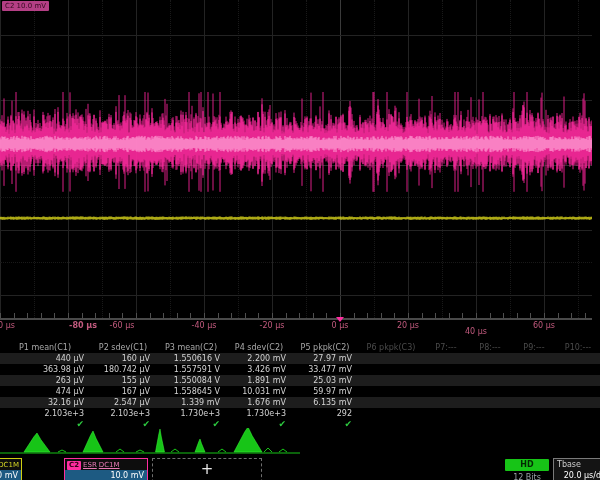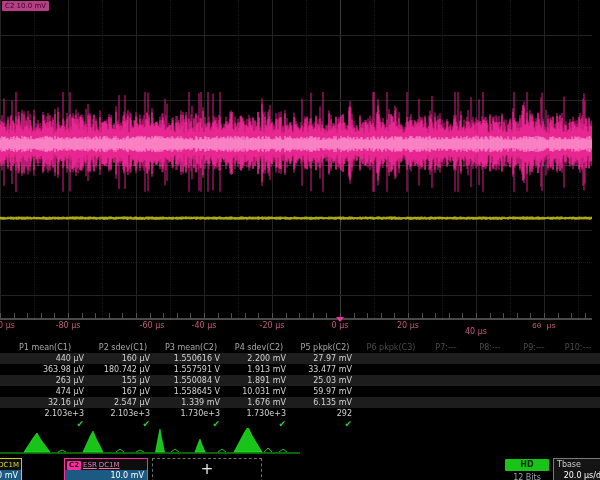--- a/index.html
+++ b/index.html
@@ -103,28 +103,28 @@
       <path id="c2hot" stroke-width="1" fill="none" d="M0 137.5L0 150.5M1 139.4L1 148.6M2 136.3L2 151.7M3 136.9L3 151.1M4 137.1L4 150.9M5 136.5L5 151.5M6 139.0L6 149.0M7 137.8L7 150.2M8 138.0L8 150.0M9 140.0L9 148.0M10 139.1L10 148.9M11 136.9L11 151.1M12 138.9L12 149.1M13 137.2L13 150.8M14 136.0L14 152.0M15 139.7L15 148.3M16 137.5L16 150.5M17 136.0L17 152.0M18 137.9L18 150.1M19 137.7L19 150.3M20 138.7L20 149.3M21 138.9L21 149.1M22 135.8L22 152.2M23 138.8L23 149.2M24 136.7L24 151.3M25 136.5L25 151.5M26 137.0L26 151.0M27 139.4L27 148.6M28 137.4L28 150.6M29 138.4L29 149.6M30 140.1L30 147.9M31 136.2L31 151.8M32 139.3L32 148.7M33 138.9L33 149.1M34 139.2L34 148.8M35 139.4L35 148.6M36 138.4L36 149.6M37 138.4L37 149.6M38 138.0L38 150.0M39 139.1L39 148.9M40 137.2L40 150.8M41 138.8L41 149.2M42 137.6L42 150.4M43 137.0L43 151.0M44 139.5L44 148.5M45 136.2L45 151.8M46 136.6L46 151.4M47 135.8L47 152.2M48 136.9L48 151.1M49 137.9L49 150.1M50 136.6L50 151.4M51 137.5L51 150.5M52 137.2L52 150.8M53 138.7L53 149.3M54 140.1L54 147.9M55 135.9L55 152.1M56 139.5L56 148.5M57 138.9L57 149.1M58 136.7L58 151.3M59 137.9L59 150.1M60 138.3L60 149.7M61 137.9L61 150.1M62 137.3L62 150.7M63 139.5L63 148.5M64 138.3L64 149.7M65 139.9L65 148.1M66 137.7L66 150.3M67 137.2L67 150.8M68 137.8L68 150.2M69 139.9L69 148.1M70 137.7L70 150.3M71 138.7L71 149.3M72 139.2L72 148.8M73 137.9L73 150.1M74 137.6L74 150.4M75 136.8L75 151.2M76 137.7L76 150.3M77 138.8L77 149.2M78 138.4L78 149.6M79 138.3L79 149.7M80 137.4L80 150.6M81 138.9L81 149.1M82 137.4L82 150.6M83 139.3L83 148.7M84 138.1L84 149.9M85 137.2L85 150.8M86 137.0L86 151.0M87 139.7L87 148.3M88 136.5L88 151.5M89 139.0L89 149.0M90 137.4L90 150.6M91 139.7L91 148.3M92 138.9L92 149.1M93 138.0L93 150.0M94 137.1L94 150.9M95 140.0L95 148.0M96 135.8L96 152.2M97 137.3L97 150.7M98 138.5L98 149.5M99 139.5L99 148.5M100 136.3L100 151.7M101 139.4L101 148.6M102 139.2L102 148.8M103 137.2L103 150.8M104 136.1L104 151.9M105 135.9L105 152.1M106 138.7L106 149.3M107 136.4L107 151.6M108 137.9L108 150.1M109 139.6L109 148.4M110 137.9L110 150.1M111 139.5L111 148.5M112 139.2L112 148.8M113 138.0L113 150.0M114 136.4L114 151.6M115 137.9L115 150.1M116 136.2L116 151.8M117 139.9L117 148.1M118 137.9L118 150.1M119 140.1L119 147.9M120 139.3L120 148.7M121 138.9L121 149.1M122 139.9L122 148.1M123 138.1L123 149.9M124 137.5L124 150.5M125 140.1L125 147.9M126 138.0L126 150.0M127 136.4L127 151.6M128 135.9L128 152.1M129 139.4L129 148.6M130 138.0L130 150.0M131 138.7L131 149.3M132 137.3L132 150.7M133 137.0L133 151.0M134 137.4L134 150.6M135 138.3L135 149.7M136 137.1L136 150.9M137 136.2L137 151.8M138 137.4L138 150.6M139 135.8L139 152.2M140 137.3L140 150.7M141 136.5L141 151.5M142 135.9L142 152.1M143 137.7L143 150.3M144 136.8L144 151.2M145 136.1L145 151.9M146 139.9L146 148.1M147 138.4L147 149.6M148 136.9L148 151.1M149 137.6L149 150.4M150 137.6L150 150.4M151 139.6L151 148.4M152 136.1L152 151.9M153 138.7L153 149.3M154 137.1L154 150.9M155 136.1L155 151.9M156 135.8L156 152.2M157 137.3L157 150.7M158 135.9L158 152.1M159 137.9L159 150.1M160 136.0L160 152.0M161 138.5L161 149.5M162 136.2L162 151.8M163 137.6L163 150.4M164 138.1L164 149.9M165 138.4L165 149.6M166 138.5L166 149.5M167 137.3L167 150.7M168 137.1L168 150.9M169 138.9L169 149.1M170 137.4L170 150.6M171 139.3L171 148.7M172 136.0L172 152.0M173 137.5L173 150.5M174 138.5L174 149.5M175 139.4L175 148.6M176 137.8L176 150.2M177 137.8L177 150.2M178 136.3L178 151.7M179 138.4L179 149.6M180 138.7L180 149.3M181 136.3L181 151.7M182 138.0L182 150.0M183 138.4L183 149.6M184 140.0L184 148.0M185 138.7L185 149.3M186 138.5L186 149.5M187 138.6L187 149.4M188 139.0L188 149.0M189 139.6L189 148.4M190 137.6L190 150.4M191 139.3L191 148.7M192 138.2L192 149.8M193 139.9L193 148.1M194 140.1L194 147.9M195 139.6L195 148.4M196 135.9L196 152.1M197 137.0L197 151.0M198 140.1L198 147.9M199 139.2L199 148.8M200 137.2L200 150.8M201 137.1L201 150.9M202 139.2L202 148.8M203 138.9L203 149.1M204 139.2L204 148.8M205 136.1L205 151.9M206 136.8L206 151.2M207 139.8L207 148.2M208 137.3L208 150.7M209 137.1L209 150.9M210 139.2L210 148.8M211 139.3L211 148.7M212 137.7L212 150.3M213 138.3L213 149.7M214 137.3L214 150.7M215 138.0L215 150.0M216 137.3L216 150.7M217 136.1L217 151.9M218 139.7L218 148.3M219 138.0L219 150.0M220 138.6L220 149.4M221 136.9L221 151.1M222 138.5L222 149.5M223 137.0L223 151.0M224 136.6L224 151.4M225 138.2L225 149.8M226 138.8L226 149.2M227 137.2L227 150.8M228 135.8L228 152.2M229 138.9L229 149.1M230 137.3L230 150.7M231 136.3L231 151.7M232 138.4L232 149.6M233 137.5L233 150.5M234 139.4L234 148.6M235 135.9L235 152.1M236 136.6L236 151.4M237 139.0L237 149.0M238 136.2L238 151.8M239 137.4L239 150.6M240 137.4L240 150.6M241 138.4L241 149.6M242 136.3L242 151.7M243 139.6L243 148.4M244 136.3L244 151.7M245 140.0L245 148.0M246 137.7L246 150.3M247 136.3L247 151.7M248 137.2L248 150.8M249 139.2L249 148.8M250 138.4L250 149.6M251 138.1L251 149.9M252 138.1L252 149.9M253 137.1L253 150.9M254 138.7L254 149.3M255 137.8L255 150.2M256 138.0L256 150.0M257 139.1L257 148.9M258 136.5L258 151.5M259 136.5L259 151.5M260 139.0L260 149.0M261 139.6L261 148.4M262 136.9L262 151.1M263 136.1L263 151.9M264 139.3L264 148.7M265 138.9L265 149.1M266 135.8L266 152.2M267 138.8L267 149.2M268 136.8L268 151.2M269 136.6L269 151.4M270 138.5L270 149.5M271 139.3L271 148.7M272 139.2L272 148.8M273 139.5L273 148.5M274 138.6L274 149.4M275 139.2L275 148.8M276 136.2L276 151.8M277 137.1L277 150.9M278 138.3L278 149.7M279 137.7L279 150.3M280 136.0L280 152.0M281 137.9L281 150.1M282 139.9L282 148.1M283 139.6L283 148.4M284 139.8L284 148.2M285 136.0L285 152.0M286 138.7L286 149.3M287 137.1L287 150.9M288 137.8L288 150.2M289 137.3L289 150.7M290 135.9L290 152.1M291 138.0L291 150.0M292 138.2L292 149.8M293 139.6L293 148.4M294 138.2L294 149.8M295 138.3L295 149.7M296 139.3L296 148.7M297 137.5L297 150.5M298 139.0L298 149.0M299 138.1L299 149.9M300 139.1L300 148.9M301 136.7L301 151.3M302 137.2L302 150.8M303 139.6L303 148.4M304 137.7L304 150.3M305 138.0L305 150.0M306 139.1L306 148.9M307 136.8L307 151.2M308 139.3L308 148.7M309 138.0L309 150.0M310 136.3L310 151.7M311 136.3L311 151.7M312 136.1L312 151.9M313 138.3L313 149.7M314 137.5L314 150.5M315 137.5L315 150.5M316 136.9L316 151.1M317 139.7L317 148.3M318 137.7L318 150.3M319 136.9L319 151.1M320 140.1L320 147.9M321 139.8L321 148.2M322 139.7L322 148.3M323 138.1L323 149.9M324 137.6L324 150.4M325 140.0L325 148.0M326 138.5L326 149.5M327 139.6L327 148.4M328 138.4L328 149.6M329 137.6L329 150.4M330 138.3L330 149.7M331 139.4L331 148.6M332 138.3L332 149.7M333 139.3L333 148.7M334 136.0L334 152.0M335 138.4L335 149.6M336 135.9L336 152.1M337 139.5L337 148.5M338 140.0L338 148.0M339 138.1L339 149.9M340 139.4L340 148.6M341 135.9L341 152.1M342 138.2L342 149.8M343 137.6L343 150.4M344 137.0L344 151.0M345 137.8L345 150.2M346 137.8L346 150.2M347 139.0L347 149.0M348 135.8L348 152.2M349 139.4L349 148.6M350 137.2L350 150.8M351 137.7L351 150.3M352 139.6L352 148.4M353 137.9L353 150.1M354 136.9L354 151.1M355 139.9L355 148.1M356 139.1L356 148.9M357 136.8L357 151.2M358 139.2L358 148.8M359 138.5L359 149.5M360 139.1L360 148.9M361 137.0L361 151.0M362 137.1L362 150.9M363 139.5L363 148.5M364 139.8L364 148.2M365 138.5L365 149.5M366 139.6L366 148.4M367 137.1L367 150.9M368 137.4L368 150.6M369 140.1L369 147.9M370 139.7L370 148.3M371 137.5L371 150.5M372 140.1L372 147.9M373 136.4L373 151.6M374 136.4L374 151.6M375 138.3L375 149.7M376 138.7L376 149.3M377 140.0L377 148.0M378 136.8L378 151.2M379 139.4L379 148.6M380 139.1L380 148.9M381 137.7L381 150.3M382 135.9L382 152.1M383 137.9L383 150.1M384 138.6L384 149.4M385 139.8L385 148.2M386 136.6L386 151.4M387 139.7L387 148.3M388 139.1L388 148.9M389 137.7L389 150.3M390 138.5L390 149.5M391 137.4L391 150.6M392 136.1L392 151.9M393 137.7L393 150.3M394 139.9L394 148.1M395 136.0L395 152.0M396 137.4L396 150.6M397 136.6L397 151.4M398 137.2L398 150.8M399 136.6L399 151.4M400 137.6L400 150.4M401 136.2L401 151.8M402 137.4L402 150.6M403 139.7L403 148.3M404 139.5L404 148.5M405 138.7L405 149.3M406 137.0L406 151.0M407 139.6L407 148.4M408 138.5L408 149.5M409 138.0L409 150.0M410 135.8L410 152.2M411 136.1L411 151.9M412 136.2L412 151.8M413 138.2L413 149.8M414 137.9L414 150.1M415 139.0L415 149.0M416 137.0L416 151.0M417 136.1L417 151.9M418 138.7L418 149.3M419 136.3L419 151.7M420 136.2L420 151.8M421 137.3L421 150.7M422 139.0L422 149.0M423 137.0L423 151.0M424 138.4L424 149.6M425 138.7L425 149.3M426 136.6L426 151.4M427 137.3L427 150.7M428 139.9L428 148.1M429 136.4L429 151.6M430 135.8L430 152.2M431 138.5L431 149.5M432 139.3L432 148.7M433 137.7L433 150.3M434 138.3L434 149.7M435 137.2L435 150.8M436 137.7L436 150.3M437 139.6L437 148.4M438 139.7L438 148.3M439 137.1L439 150.9M440 139.6L440 148.4M441 139.3L441 148.7M442 137.2L442 150.8M443 138.4L443 149.6M444 139.3L444 148.7M445 138.7L445 149.3M446 137.2L446 150.8M447 137.0L447 151.0M448 138.6L448 149.4M449 139.1L449 148.9M450 138.9L450 149.1M451 139.2L451 148.8M452 138.5L452 149.5M453 136.8L453 151.2M454 138.2L454 149.8M455 138.3L455 149.7M456 137.5L456 150.5M457 136.2L457 151.8M458 138.9L458 149.1M459 138.1L459 149.9M460 139.3L460 148.7M461 136.5L461 151.5M462 138.2L462 149.8M463 139.8L463 148.2M464 137.1L464 150.9M465 139.5L465 148.5M466 136.7L466 151.3M467 136.0L467 152.0M468 139.1L468 148.9M469 138.4L469 149.6M470 137.4L470 150.6M471 139.7L471 148.3M472 138.1L472 149.9M473 136.8L473 151.2M474 136.6L474 151.4M475 138.8L475 149.2M476 135.8L476 152.2M477 140.1L477 147.9M478 136.3L478 151.7M479 139.1L479 148.9M480 138.9L480 149.1M481 137.4L481 150.6M482 136.6L482 151.4M483 138.6L483 149.4M484 139.9L484 148.1M485 136.8L485 151.2M486 136.1L486 151.9M487 137.4L487 150.6M488 138.8L488 149.2M489 140.1L489 147.9M490 136.1L490 151.9M491 135.8L491 152.2M492 138.7L492 149.3M493 136.3L493 151.7M494 137.3L494 150.7M495 137.4L495 150.6M496 138.0L496 150.0M497 136.4L497 151.6M498 136.4L498 151.6M499 137.8L499 150.2M500 138.2L500 149.8M501 135.8L501 152.2M502 137.1L502 150.9M503 139.2L503 148.8M504 140.0L504 148.0M505 138.1L505 149.9M506 139.6L506 148.4M507 139.1L507 148.9M508 136.4L508 151.6M509 140.0L509 148.0M510 139.1L510 148.9M511 140.0L511 148.0M512 139.9L512 148.1M513 136.6L513 151.4M514 140.0L514 148.0M515 136.7L515 151.3M516 139.4L516 148.6M517 139.5L517 148.5M518 138.0L518 150.0M519 139.5L519 148.5M520 136.9L520 151.1M521 137.4L521 150.6M522 139.3L522 148.7M523 137.5L523 150.5M524 136.0L524 152.0M525 138.2L525 149.8M526 136.1L526 151.9M527 136.7L527 151.3M528 139.3L528 148.7M529 136.5L529 151.5M530 137.0L530 151.0M531 137.1L531 150.9M532 137.1L532 150.9M533 137.1L533 150.9M534 136.7L534 151.3M535 138.8L535 149.2M536 136.1L536 151.9M537 140.0L537 148.0M538 135.9L538 152.1M539 137.7L539 150.3M540 136.5L540 151.5M541 137.1L541 150.9M542 137.5L542 150.5M543 136.9L543 151.1M544 139.0L544 149.0M545 137.9L545 150.1M546 140.0L546 148.0M547 139.5L547 148.5M548 139.8L548 148.2M549 139.8L549 148.2M550 136.9L550 151.1M551 137.0L551 151.0M552 137.1L552 150.9M553 136.2L553 151.8M554 140.0L554 148.0M555 137.5L555 150.5M556 138.3L556 149.7M557 138.0L557 150.0M558 139.0L558 149.0M559 137.2L559 150.8M560 137.3L560 150.7M561 138.7L561 149.3M562 139.8L562 148.2M563 138.9L563 149.1M564 139.2L564 148.8M565 137.2L565 150.8M566 138.3L566 149.7M567 139.5L567 148.5M568 139.3L568 148.7M569 138.5L569 149.5M570 139.7L570 148.3M571 139.0L571 149.0M572 136.5L572 151.5M573 139.1L573 148.9M574 139.2L574 148.8M575 136.3L575 151.7M576 137.8L576 150.2M577 136.6L577 151.4M578 138.5L578 149.5M579 136.5L579 151.5M580 139.9L580 148.1M581 137.5L581 150.5M582 138.6L582 149.4M583 138.0L583 150.0M584 138.4L584 149.6M585 138.6L585 149.4M586 139.1L586 148.9M587 136.9L587 151.1M588 140.0L588 148.0M589 136.2L589 151.8M590 135.9L590 152.1M591 139.9L591 148.1M592 138.2L592 149.8M593 137.0L593 151.0M594 139.6L594 148.4M595 139.3L595 148.7M596 137.6L596 150.4M597 137.5L597 150.5M598 138.9L598 149.1M599 135.8L599 152.2" stroke="#ff9fd4"></path>
       <path id="c1main" stroke-width="1" fill="none" d="M0 216.9L0 219.5M1 216.8L1 219.2M2 216.9L2 219.8M3 217.0L3 219.7M4 216.8L4 219.6M5 217.3L5 219.8M6 217.2L6 219.2M7 217.3L7 219.5M8 216.6L8 219.4M9 217.3L9 219.0M10 216.7L10 219.2M11 216.5L11 219.7M12 217.0L12 219.3M13 216.7L13 219.6M14 216.9L14 219.8M15 217.3L15 219.1M16 216.5L16 219.6M17 217.0L17 219.8M18 216.6L18 219.5M19 216.5L19 219.5M20 216.8L20 219.3M21 216.9L21 219.3M22 216.5L22 219.9M23 217.2L23 219.3M24 216.5L24 219.7M25 217.2L25 219.7M26 216.7L26 219.6M27 216.7L27 219.1M28 216.5L28 219.6M29 217.2L29 219.4M30 216.6L30 219.0M31 217.1L31 219.8M32 217.3L32 219.2M33 217.1L33 219.3M34 216.4L34 219.2M35 217.1L35 219.1M36 216.9L36 219.4M37 217.0L37 219.4M38 216.8L38 219.4M39 217.0L39 219.2M40 217.1L40 219.6M41 217.2L41 219.3M42 217.1L42 219.5M43 216.5L43 219.6M44 216.5L44 219.1M45 216.9L45 219.8M46 217.1L46 219.7M47 216.9L47 219.9M48 217.3L48 219.7M49 216.7L49 219.5M50 216.7L50 219.7M51 217.0L51 219.5M52 217.0L52 219.6M53 216.5L53 219.3M54 217.2L54 219.0M55 216.5L55 219.9M56 217.1L56 219.1M57 216.9L57 219.3M58 216.6L58 219.7M59 216.9L59 219.5M60 217.0L60 219.4M61 217.1L61 219.5M62 216.9L62 219.6M63 216.5L63 219.1M64 216.8L64 219.4M65 217.0L65 219.1M66 217.2L66 219.5M67 216.6L67 219.6M68 217.1L68 219.5M69 217.1L69 219.1M70 216.4L70 219.5M71 217.0L71 219.3M72 216.5L72 219.2M73 216.5L73 219.5M74 216.6L74 219.5M75 216.8L75 219.7M76 216.4L76 219.5M77 216.7L77 219.3M78 216.5L78 219.3M79 217.0L79 219.4M80 216.5L80 219.6M81 216.4L81 219.3M82 216.6L82 219.6M83 216.5L83 219.2M84 217.2L84 219.4M85 216.9L85 219.6M86 216.8L86 219.6M87 217.2L87 219.1M88 216.7L88 219.8M89 216.7L89 219.2M90 216.5L90 219.6M91 216.7L91 219.1M92 217.1L92 219.3M93 216.8L93 219.4M94 216.5L94 219.6M95 217.0L95 219.0M96 216.8L96 219.9M97 217.3L97 219.6M98 217.1L98 219.3M99 217.2L99 219.1M100 216.6L100 219.8M101 217.2L101 219.2M102 216.6L102 219.2M103 216.8L103 219.6M104 216.8L104 219.8M105 216.8L105 219.9M106 216.7L106 219.3M107 216.9L107 219.8M108 217.1L108 219.5M109 216.4L109 219.1M110 216.7L110 219.5M111 216.4L111 219.1M112 216.8L112 219.2M113 217.1L113 219.4M114 217.0L114 219.8M115 217.3L115 219.5M116 216.6L116 219.8M117 216.8L117 219.0M118 216.9L118 219.5M119 216.7L119 219.0M120 217.0L120 219.2M121 216.7L121 219.3M122 216.8L122 219.0M123 216.6L123 219.4M124 216.4L124 219.5M125 216.5L125 219.0M126 216.7L126 219.4M127 216.7L127 219.8M128 216.6L128 219.9M129 217.2L129 219.1M130 216.5L130 219.4M131 216.5L131 219.3M132 217.1L132 219.6M133 217.3L133 219.7M134 217.0L134 219.6M135 216.6L135 219.4M136 216.5L136 219.6M137 216.9L137 219.8M138 217.0L138 219.6M139 217.1L139 219.9M140 216.6L140 219.6M141 216.9L141 219.8M142 217.1L142 219.9M143 216.8L143 219.5M144 217.3L144 219.7M145 217.3L145 219.8M146 216.6L146 219.1M147 216.6L147 219.4M148 216.7L148 219.7M149 216.5L149 219.5M150 216.9L150 219.5M151 216.7L151 219.1M152 216.5L152 219.8M153 216.7L153 219.3M154 217.0L154 219.6M155 217.1L155 219.8M156 216.8L156 219.9M157 216.8L157 219.6M158 217.1L158 219.9M159 216.9L159 219.5M160 216.7L160 219.8M161 216.9L161 219.3M162 216.7L162 219.8M163 216.5L163 219.5M164 216.8L164 219.4M165 217.1L165 219.4M166 217.0L166 219.3M167 217.0L167 219.6M168 217.2L168 219.6M169 216.7L169 219.3M170 216.9L170 219.6M171 217.0L171 219.2M172 216.9L172 219.9M173 216.6L173 219.6M174 217.2L174 219.3M175 217.3L175 219.2M176 216.8L176 219.5M177 216.7L177 219.5M178 217.2L178 219.8M179 216.7L179 219.3M180 217.0L180 219.3M181 216.5L181 219.8M182 216.8L182 219.4M183 216.4L183 219.4M184 217.2L184 219.0M185 216.6L185 219.3M186 216.4L186 219.3M187 216.6L187 219.3M188 217.2L188 219.2M189 216.4L189 219.1M190 217.2L190 219.5M191 216.5L191 219.2M192 216.9L192 219.4M193 217.0L193 219.0M194 216.4L194 219.0M195 217.1L195 219.1M196 216.5L196 219.9M197 216.8L197 219.6M198 216.5L198 219.0M199 217.2L199 219.2M200 216.7L200 219.6M201 216.6L201 219.6M202 216.8L202 219.2M203 216.5L203 219.2M204 217.3L204 219.2M205 217.0L205 219.8M206 217.2L206 219.7M207 216.7L207 219.1M208 216.8L208 219.6M209 216.7L209 219.6M210 216.9L210 219.2M211 217.1L211 219.2M212 216.9L212 219.5M213 216.6L213 219.4M214 216.7L214 219.6M215 216.6L215 219.4M216 216.9L216 219.6M217 216.9L217 219.8M218 216.9L218 219.1M219 216.6L219 219.4M220 216.4L220 219.3M221 216.9L221 219.7M222 217.1L222 219.3M223 217.2L223 219.6M224 217.2L224 219.7M225 217.0L225 219.4M226 216.6L226 219.3M227 216.9L227 219.6M228 217.0L228 219.9M229 216.7L229 219.3M230 216.6L230 219.6M231 216.5L231 219.8M232 216.5L232 219.3M233 217.3L233 219.5M234 217.1L234 219.2M235 216.9L235 219.9M236 217.1L236 219.7M237 217.2L237 219.2M238 216.9L238 219.8M239 217.1L239 219.6M240 216.7L240 219.6M241 216.4L241 219.4M242 216.7L242 219.8M243 216.5L243 219.1M244 216.9L244 219.8M245 217.0L245 219.0M246 216.8L246 219.5M247 217.0L247 219.8M248 217.1L248 219.6M249 216.5L249 219.2M250 216.6L250 219.3M251 216.8L251 219.4M252 216.9L252 219.4M253 216.6L253 219.6M254 217.1L254 219.3M255 216.6L255 219.5M256 217.2L256 219.4M257 216.7L257 219.2M258 216.4L258 219.8M259 216.6L259 219.7M260 217.1L260 219.2M261 217.0L261 219.1M262 216.4L262 219.7M263 216.7L263 219.8M264 217.2L264 219.2M265 216.4L265 219.2M266 217.1L266 219.9M267 216.8L267 219.3M268 216.6L268 219.7M269 216.5L269 219.7M270 216.8L270 219.3M271 216.6L271 219.2M272 216.6L272 219.2M273 217.1L273 219.1M274 217.0L274 219.3M275 217.0L275 219.2M276 216.7L276 219.8M277 216.7L277 219.6M278 217.1L278 219.4M279 216.6L279 219.5M280 216.7L280 219.9M281 216.5L281 219.5M282 217.3L282 219.1M283 216.7L283 219.1M284 217.3L284 219.1M285 216.5L285 219.8M286 216.8L286 219.3M287 216.9L287 219.6M288 217.2L288 219.5M289 217.2L289 219.6M290 217.0L290 219.9M291 216.9L291 219.4M292 217.2L292 219.4M293 217.3L293 219.1M294 216.5L294 219.4M295 216.7L295 219.4M296 216.7L296 219.2M297 217.0L297 219.6M298 216.9L298 219.2M299 217.2L299 219.4M300 217.0L300 219.2M301 217.3L301 219.7M302 216.9L302 219.6M303 217.1L303 219.1M304 216.9L304 219.5M305 216.6L305 219.4M306 216.7L306 219.2M307 216.6L307 219.7M308 217.2L308 219.2M309 216.8L309 219.4M310 217.0L310 219.8M311 216.6L311 219.8M312 217.1L312 219.8M313 217.0L313 219.4M314 217.2L314 219.5M315 217.0L315 219.5M316 216.5L316 219.7M317 216.9L317 219.1M318 216.8L318 219.5M319 217.0L319 219.7M320 216.6L320 219.0M321 217.0L321 219.1M322 216.6L322 219.1M323 217.0L323 219.4M324 217.2L324 219.5M325 217.1L325 219.0M326 217.1L326 219.3M327 217.2L327 219.1M328 217.2L328 219.4M329 216.4L329 219.5M330 217.2L330 219.4M331 216.5L331 219.2M332 217.1L332 219.4M333 216.7L333 219.2M334 217.1L334 219.8M335 216.9L335 219.4M336 216.6L336 219.9M337 217.2L337 219.1M338 216.6L338 219.0M339 216.7L339 219.4M340 216.6L340 219.2M341 216.6L341 219.9M342 217.2L342 219.4M343 216.4L343 219.5M344 216.8L344 219.7M345 217.2L345 219.5M346 217.0L346 219.5M347 217.0L347 219.2M348 217.2L348 219.9M349 216.5L349 219.2M350 216.5L350 219.6M351 216.9L351 219.5M352 216.5L352 219.1M353 217.1L353 219.5M354 217.1L354 219.7M355 217.0L355 219.0M356 217.3L356 219.2M357 217.1L357 219.7M358 217.1L358 219.2M359 217.2L359 219.3M360 216.4L360 219.2M361 217.1L361 219.7M362 217.2L362 219.6M363 216.6L363 219.1M364 217.2L364 219.1M365 216.6L365 219.3M366 216.5L366 219.1M367 216.9L367 219.6M368 216.8L368 219.6M369 217.0L369 219.0M370 216.5L370 219.1M371 216.8L371 219.5M372 216.6L372 219.0M373 216.8L373 219.8M374 217.1L374 219.8M375 217.2L375 219.4M376 217.1L376 219.3M377 216.5L377 219.0M378 216.5L378 219.7M379 216.5L379 219.2M380 216.6L380 219.2M381 217.0L381 219.5M382 217.3L382 219.9M383 216.7L383 219.5M384 216.7L384 219.3M385 216.9L385 219.1M386 217.2L386 219.7M387 216.5L387 219.1M388 217.1L388 219.2M389 216.4L389 219.5M390 216.7L390 219.3M391 216.4L391 219.6M392 216.6L392 219.8M393 216.7L393 219.5M394 216.6L394 219.1M395 216.4L395 219.8M396 216.9L396 219.6M397 217.1L397 219.7M398 217.2L398 219.6M399 216.6L399 219.7M400 217.3L400 219.5M401 217.1L401 219.8M402 217.2L402 219.6M403 217.2L403 219.1M404 217.1L404 219.1M405 217.2L405 219.3M406 217.2L406 219.6M407 216.6L407 219.1M408 216.8L408 219.3M409 216.9L409 219.4M410 216.8L410 219.9M411 216.7L411 219.8M412 217.3L412 219.8M413 216.8L413 219.4M414 217.0L414 219.5M415 216.6L415 219.2M416 217.0L416 219.6M417 216.9L417 219.8M418 216.6L418 219.3M419 217.1L419 219.8M420 216.8L420 219.8M421 216.7L421 219.6M422 216.5L422 219.2M423 217.3L423 219.7M424 216.9L424 219.4M425 216.5L425 219.3M426 217.3L426 219.7M427 217.3L427 219.6M428 217.1L428 219.1M429 217.1L429 219.8M430 216.6L430 219.9M431 216.5L431 219.3M432 216.6L432 219.2M433 217.0L433 219.5M434 217.1L434 219.4M435 216.7L435 219.6M436 216.8L436 219.5M437 217.0L437 219.1M438 216.5L438 219.1M439 216.9L439 219.6M440 216.5L440 219.1M441 216.9L441 219.2M442 216.8L442 219.6M443 216.9L443 219.3M444 216.9L444 219.2M445 217.1L445 219.3M446 217.2L446 219.6M447 216.7L447 219.6M448 216.9L448 219.3M449 217.2L449 219.2M450 216.8L450 219.3M451 217.0L451 219.2M452 217.1L452 219.3M453 217.0L453 219.7M454 216.5L454 219.4M455 216.5L455 219.4M456 216.7L456 219.5M457 217.1L457 219.8M458 217.1L458 219.3M459 217.2L459 219.4M460 216.5L460 219.2M461 216.5L461 219.7M462 217.2L462 219.4M463 216.8L463 219.1M464 217.0L464 219.6M465 217.1L465 219.1M466 217.3L466 219.7M467 216.8L467 219.9M468 216.8L468 219.2M469 216.6L469 219.4M470 217.2L470 219.6M471 216.8L471 219.1M472 216.9L472 219.4M473 216.8L473 219.7M474 216.9L474 219.7M475 217.1L475 219.3M476 216.9L476 219.9M477 217.2L477 219.0M478 216.8L478 219.8M479 216.6L479 219.2M480 216.6L480 219.3M481 216.9L481 219.6M482 216.8L482 219.7M483 216.6L483 219.3M484 216.5L484 219.1M485 216.8L485 219.7M486 216.8L486 219.8M487 216.8L487 219.6M488 217.2L488 219.3M489 217.1L489 219.0M490 216.6L490 219.8M491 217.0L491 219.9M492 217.1L492 219.3M493 216.8L493 219.8M494 216.8L494 219.6M495 216.9L495 219.6M496 216.7L496 219.4M497 216.8L497 219.8M498 217.2L498 219.8M499 216.7L499 219.5M500 217.1L500 219.4M501 217.3L501 219.9M502 216.5L502 219.6M503 217.2L503 219.2M504 216.5L504 219.0M505 217.2L505 219.4M506 217.2L506 219.1M507 217.2L507 219.2M508 217.0L508 219.8M509 216.8L509 219.0M510 216.5L510 219.2M511 216.9L511 219.0M512 217.0L512 219.1M513 216.4L513 219.7M514 216.5L514 219.0M515 216.8L515 219.7M516 216.6L516 219.2M517 217.0L517 219.1M518 216.7L518 219.4M519 217.0L519 219.1M520 216.6L520 219.7M521 217.1L521 219.6M522 216.6L522 219.2M523 216.4L523 219.5M524 216.5L524 219.8M525 216.8L525 219.4M526 216.9L526 219.8M527 216.4L527 219.7M528 216.6L528 219.2M529 217.0L529 219.7M530 216.5L530 219.6M531 216.7L531 219.6M532 216.5L532 219.6M533 216.7L533 219.6M534 217.2L534 219.7M535 217.2L535 219.3M536 216.8L536 219.8M537 216.7L537 219.0M538 216.5L538 219.9M539 216.6L539 219.5M540 217.0L540 219.7M541 217.2L541 219.6M542 216.9L542 219.5M543 216.7L543 219.7M544 217.0L544 219.2M545 217.2L545 219.5M546 217.0L546 219.0M547 217.2L547 219.1M548 216.4L548 219.1M549 217.3L549 219.1M550 216.8L550 219.7M551 216.8L551 219.6M552 217.0L552 219.6M553 216.7L553 219.8M554 216.7L554 219.0M555 217.2L555 219.5M556 217.0L556 219.4M557 216.4L557 219.4M558 216.6L558 219.2M559 217.2L559 219.6M560 216.5L560 219.6M561 216.7L561 219.3M562 216.4L562 219.1M563 217.3L563 219.3M564 217.3L564 219.2M565 216.9L565 219.6M566 216.8L566 219.4M567 217.2L567 219.1M568 217.0L568 219.2M569 217.0L569 219.3M570 216.6L570 219.1M571 217.1L571 219.2M572 216.8L572 219.7M573 216.6L573 219.2M574 216.7L574 219.2M575 217.0L575 219.8M576 217.2L576 219.5M577 217.1L577 219.7M578 216.9L578 219.3M579 216.6L579 219.8M580 216.6L580 219.0M581 217.2L581 219.5M582 216.7L582 219.3M583 217.2L583 219.4M584 216.7L584 219.4M585 216.8L585 219.3M586 216.5L586 219.2M587 217.0L587 219.7M588 217.0L588 219.0M589 216.7L589 219.8M590 217.2L590 219.9M591 216.7L591 219.1M592 216.8L592 219.4M593 216.5L593 219.6M594 217.0L594 219.1M595 217.2L595 219.2M596 216.4L596 219.5M597 217.2L597 219.5M598 216.8L598 219.3M599 217.0L599 219.9" stroke="#e8e41f"></path>
     </svg>
     <div class="axis-ticks"></div>
     <div class="axis-line"></div>
     <div class="trace-label">C2 10.0 mV</div>
   </div>
 
   <div class="axis-labels" id="axisLabels">
       <span class="axis-label" style="left: 0px;">-100 µs</span>
-      <span class="axis-label" style="left: 68px;">-80 µs</span>
-      <span class="axis-label" style="left: 152px;">-60 µs</span>
+      <span class="axis-label" style="left: 83px; font-weight: bold;">-80 µs</span>
+      <span class="axis-label" style="left: 122px;">-60 µs</span>
       <span class="axis-label" style="left: 204px;">-40 µs</span>
       <span class="axis-label" style="left: 272px;">-20 µs</span>
       <span class="axis-label" style="left: 340px;">0 µs</span>
       <span class="axis-label" style="left: 408px;">20 µs</span>
       <span class="axis-label" style="left: 476px; margin-top: 6px;">40 µs</span>
-      <span class="axis-label" style="left: 544px; font-family: Liberation Mono, monospace;">60 µs</span>
+      <span class="axis-label" style="left: 544px;">60 µs</span>
       <div class="trig-marker" style="left: 340px;"></div>
     </div>
 
   <div class="measure-table" id="measureTable">
       <div class="mt-row">
         <div class="mt-cell h">P1 mean(C1)</div>
         <div class="mt-cell h">P2 sdev(C1)</div>
         <div class="mt-cell h">P3 mean(C2)</div>
         <div class="mt-cell h">P4 sdev(C2)</div>
         <div class="mt-cell h">P5 pkpk(C2)</div>
@@ -143,21 +143,21 @@
         <div class="mt-cell"></div>
         <div class="mt-cell"></div>
         <div class="mt-cell"></div>
         <div class="mt-cell"></div>
         <div class="mt-cell"></div>
       </div>
       <div class="mt-row">
         <div class="mt-cell">363.98 µV</div>
         <div class="mt-cell">180.742 µV</div>
         <div class="mt-cell">1.557591 V</div>
-        <div class="mt-cell">1.913 mV</div>
+        <div class="mt-cell">3.426 mV</div>
         <div class="mt-cell">33.477 mV</div>
         <div class="mt-cell"></div>
         <div class="mt-cell"></div>
         <div class="mt-cell"></div>
         <div class="mt-cell"></div>
         <div class="mt-cell"></div>
       </div>
       <div class="mt-row alt">
         <div class="mt-cell">263 µV</div>
         <div class="mt-cell">155 µV</div>

